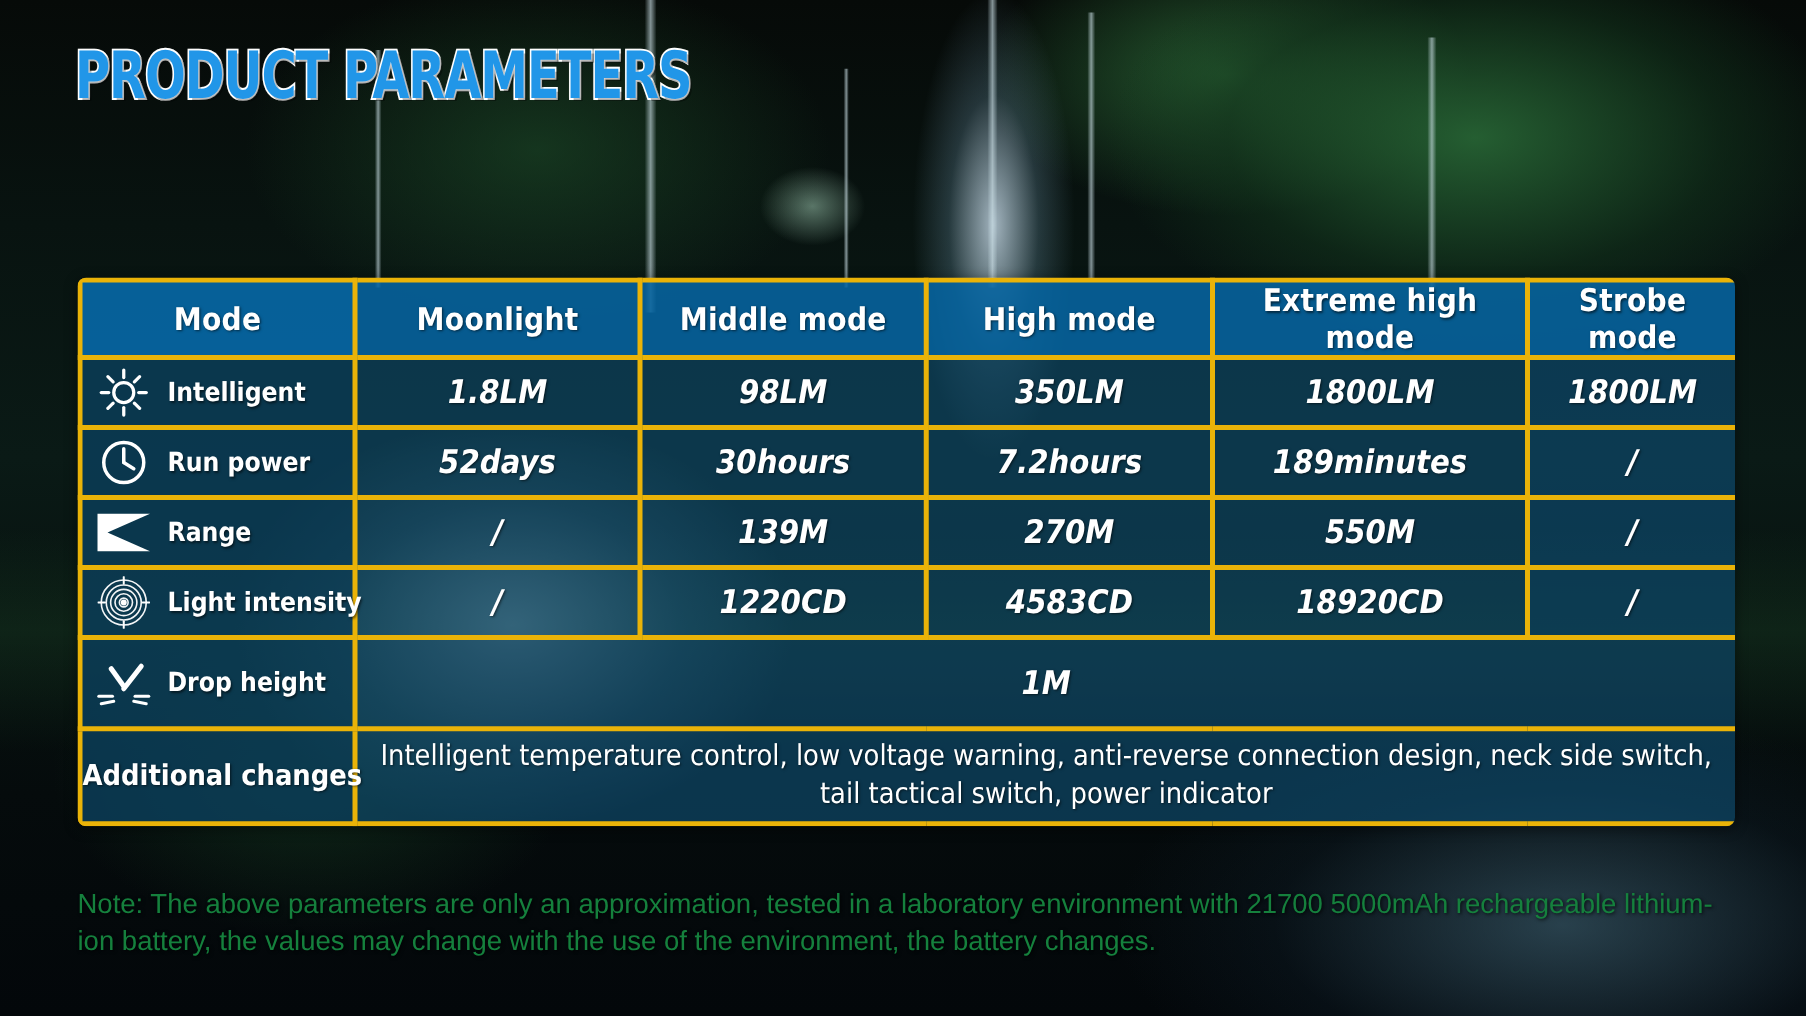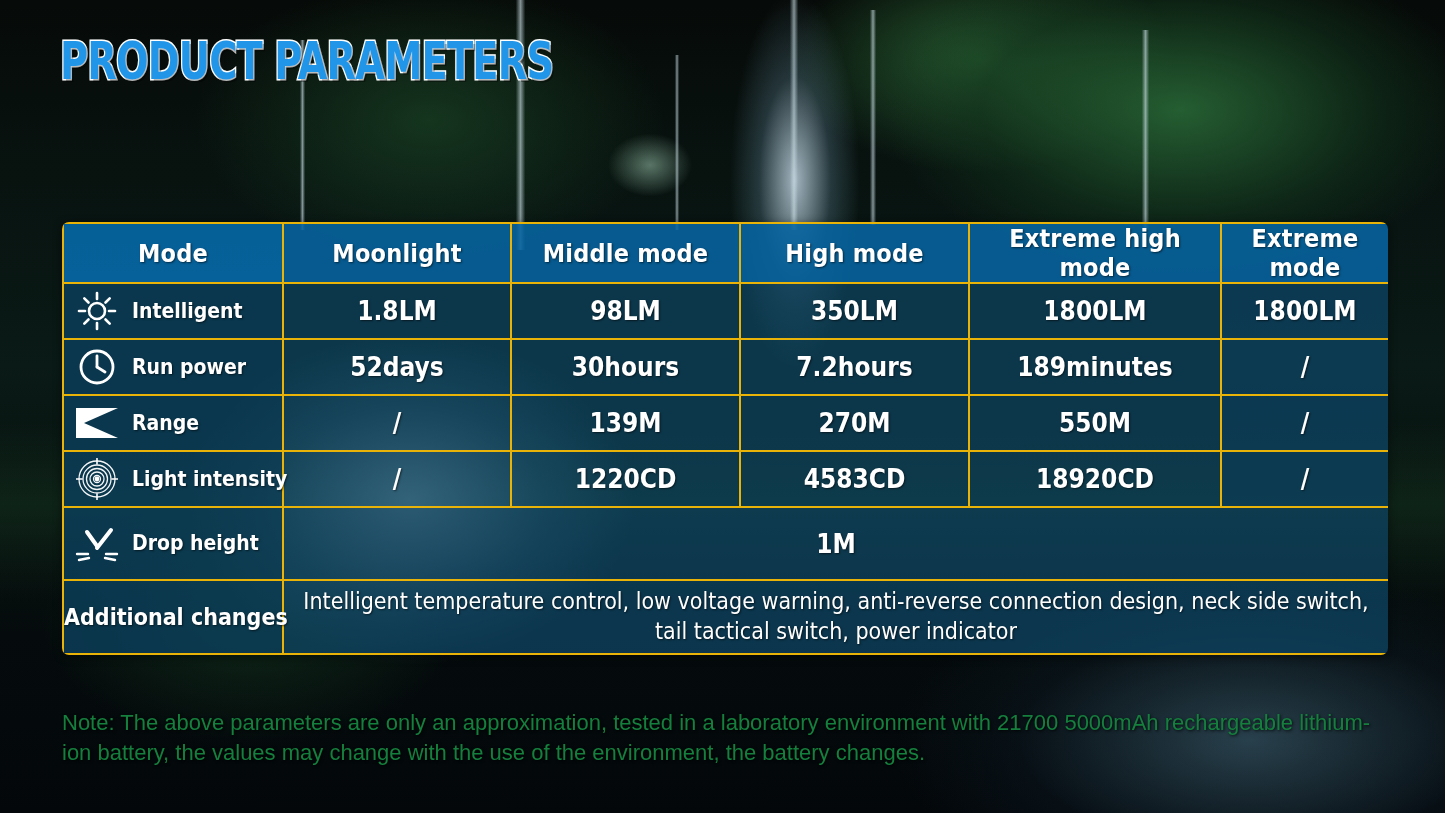--- a/index.html
+++ b/index.html
@@ -98,21 +98,21 @@
     box-shadow: 0 2px 10px rgba(0,0,0,0.45);
   }
 
   table {
     width: 100%;
     border-collapse: collapse;
     table-layout: fixed;
   }
 
   td, th {
-    border: 2px solid #eab308;
+    border: 4px solid #eab308;
     padding: 0;
     text-align: center;
     vertical-align: middle;
     font-family: "DejaVu Sans", sans-serif;
     font-weight: 700;
     font-stretch: condensed;
     color: #ffffff;
     text-shadow: 1px 1px 2px rgba(0,0,0,0.55);
   }
 
@@ -153,20 +153,21 @@
     justify-content: center;
   }
   .label-icon svg { display: block; }
   .label-text { line-height: 1.05; }
 
   
   td.data-cell {
     height: 56px;
     font-size: 26px;
     background: rgba(14,74,108,0.62);
+    font-style: italic;
   }
   td.data-cell.strobe { background: rgba(13,66,96,0.80); }
   td.data-cell.merged { background: rgba(14,70,102,0.70); }
 
   tbody tr { height: 56px; }
   tbody tr.tall { height: 73px; }
 
   
   td.addfn-cell {
     background: rgba(14,70,102,0.72);
@@ -219,21 +220,21 @@
         <col style="width:168px">
       </colgroup>
 
       <thead>
         <tr>
           <th class="col-mode">Mode</th>
           <th>Moonlight</th>
           <th>Middle mode</th>
           <th>High mode</th>
           <th>Extreme high mode</th>
-          <th>Extreme mode</th>
+          <th>Strobe mode</th>
         </tr>
       </thead>
 
       <tbody>
 
         <tr>
           <td class="label-cell">
             <div class="label-inner">
               <span class="label-icon">
                 <svg width="40" height="40" viewBox="0 0 40 40">

